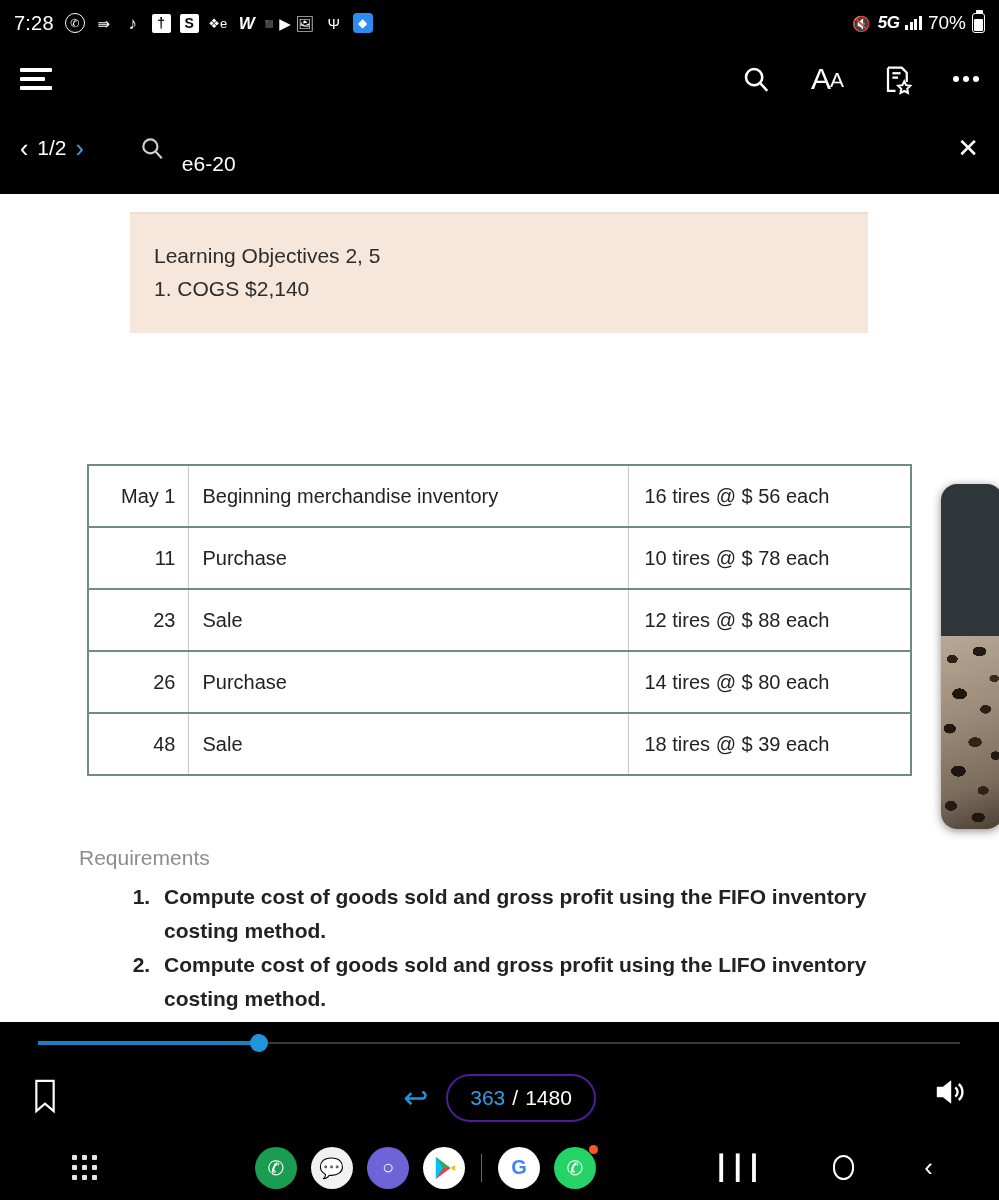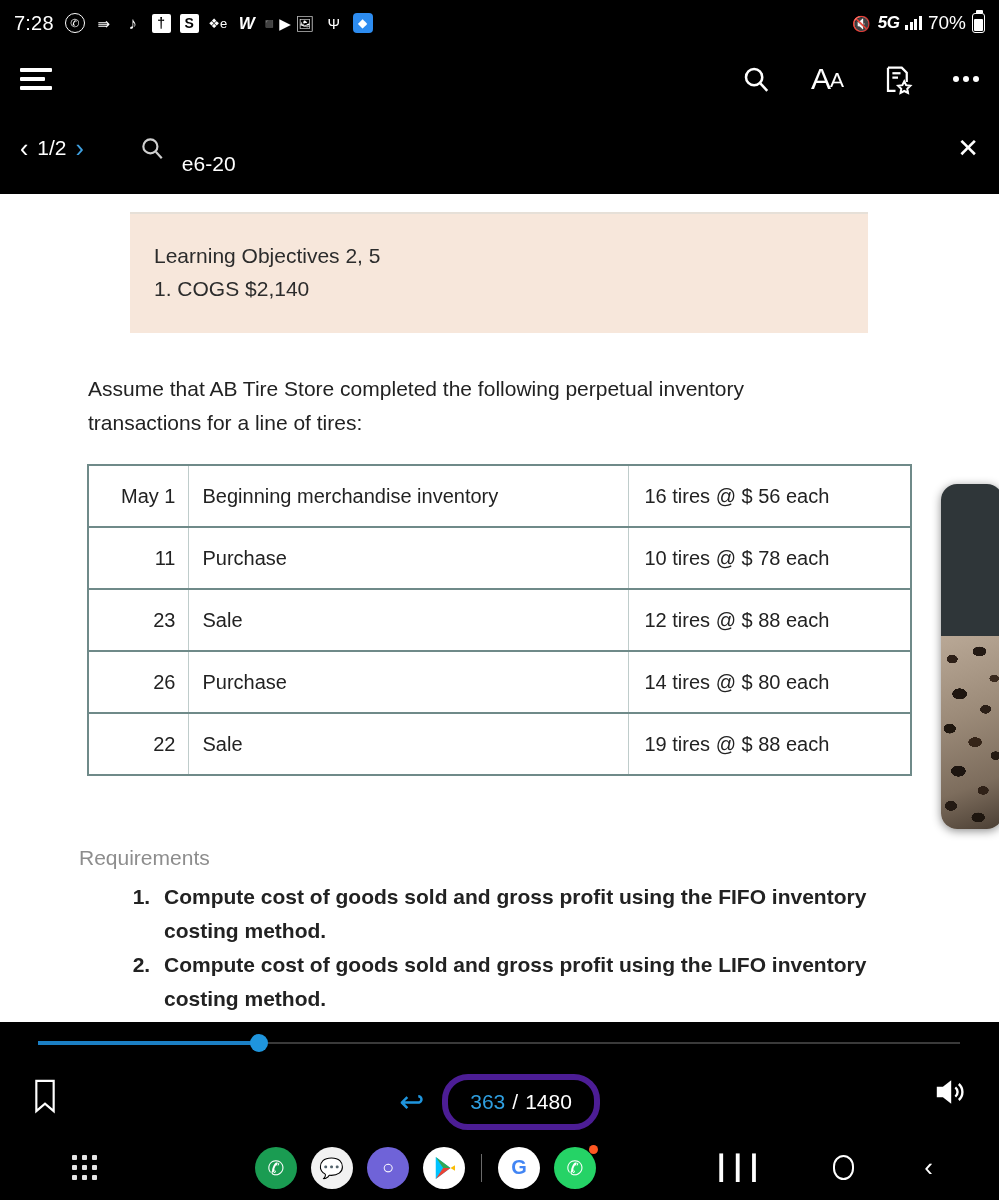--- a/index.html
+++ b/index.html
@@ -151,21 +151,21 @@
     position:absolute; left:23%; top:-6px; width:18px; height:18px;
     background:#1f95dd; border-radius:50%;
   }
   .bm{ position:absolute; left:32px; top:56px; cursor:pointer; }
   .center-ctrls{
     position:absolute; left:0; right:0; top:52px;
     display:flex; align-items:center; justify-content:center; gap:18px;
   }
   .undo{ color:#1f95dd; font-size:30px; line-height:1; cursor:pointer; }
   .pagepill{
-    border:6px solid #4c1d95; border-radius:26px;
+    border:2px solid #4c1d95; border-radius:26px;
     padding:10px 22px; font-size:21px; color:#fff; cursor:pointer;
     display:flex; gap:7px; align-items:center;
   }
   .pagepill .cur{ color:#2f9fe0; }
   .spk{ position:absolute; right:32px; top:54px; color:#fff; cursor:pointer; }
 
   
   .dock{
     position:absolute; left:0; top:1135px; width:999px; height:65px;
     display:flex; align-items:center; background:#000;
@@ -276,21 +276,20 @@
     <span class="close-x">✕</span>
   </div>
 
   <div class="page">
 
     <div class="callout">
       <div>Learning Objectives 2, 5</div>
       <div>1. COGS $2,140</div>
     </div>
 
-    <div class="intro">Assume that AB Tire Store completed the following perpetual inventory transactions for a line of tires:</div>
 
     <table class="tbl">
       <tbody>
         <tr>
           <td class="c-date">May 1</td>
           <td class="c-desc">Beginning merchandise inventory</td>
           <td class="c-qty">16 tires @ $ 56 each</td>
         </tr>
         <tr>
           <td class="c-date">11</td>
@@ -301,23 +300,23 @@
           <td class="c-date">23</td>
           <td class="c-desc">Sale</td>
           <td class="c-qty">12 tires @ $ 88 each</td>
         </tr>
         <tr>
           <td class="c-date">26</td>
           <td class="c-desc">Purchase</td>
           <td class="c-qty">14 tires @ $ 80 each</td>
         </tr>
         <tr>
-          <td class="c-date">22</td>
+          <td class="c-date">48</td>
           <td class="c-desc">Sale</td>
-          <td class="c-qty">19 tires @ $ 88 each</td>
+          <td class="c-qty">18 tires @ $ 39 each</td>
         </tr>
       </tbody>
     </table>
 
     <div class="req-title">Requirements</div>
     <ol class="req-list">
       <li>Compute cost of goods sold and gross profit using the FIFO inventory costing method.</li>
       <li>Compute cost of goods sold and gross profit using the LIFO inventory costing method.</li>
     </ol>
 

